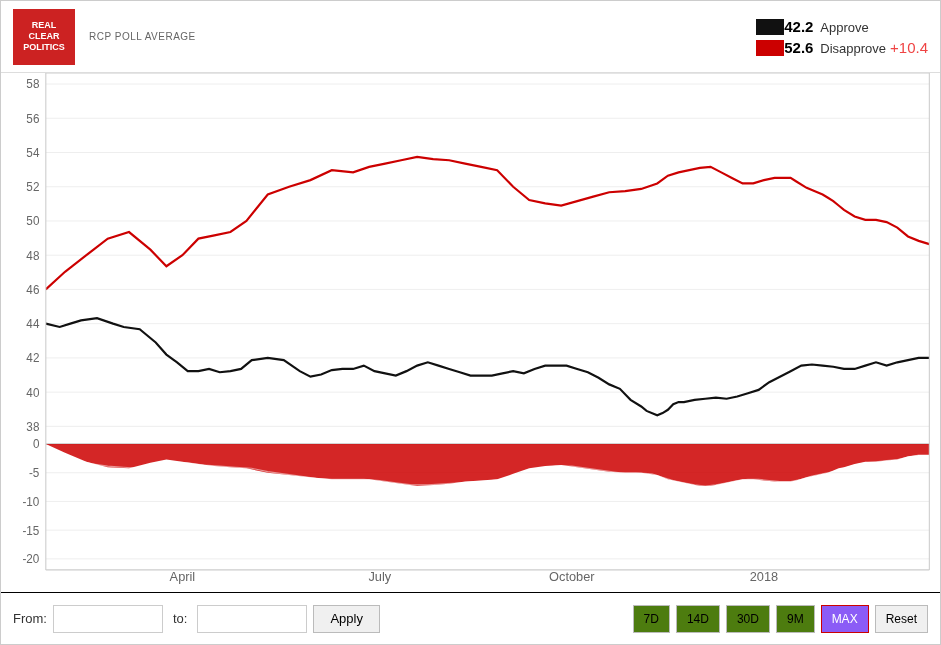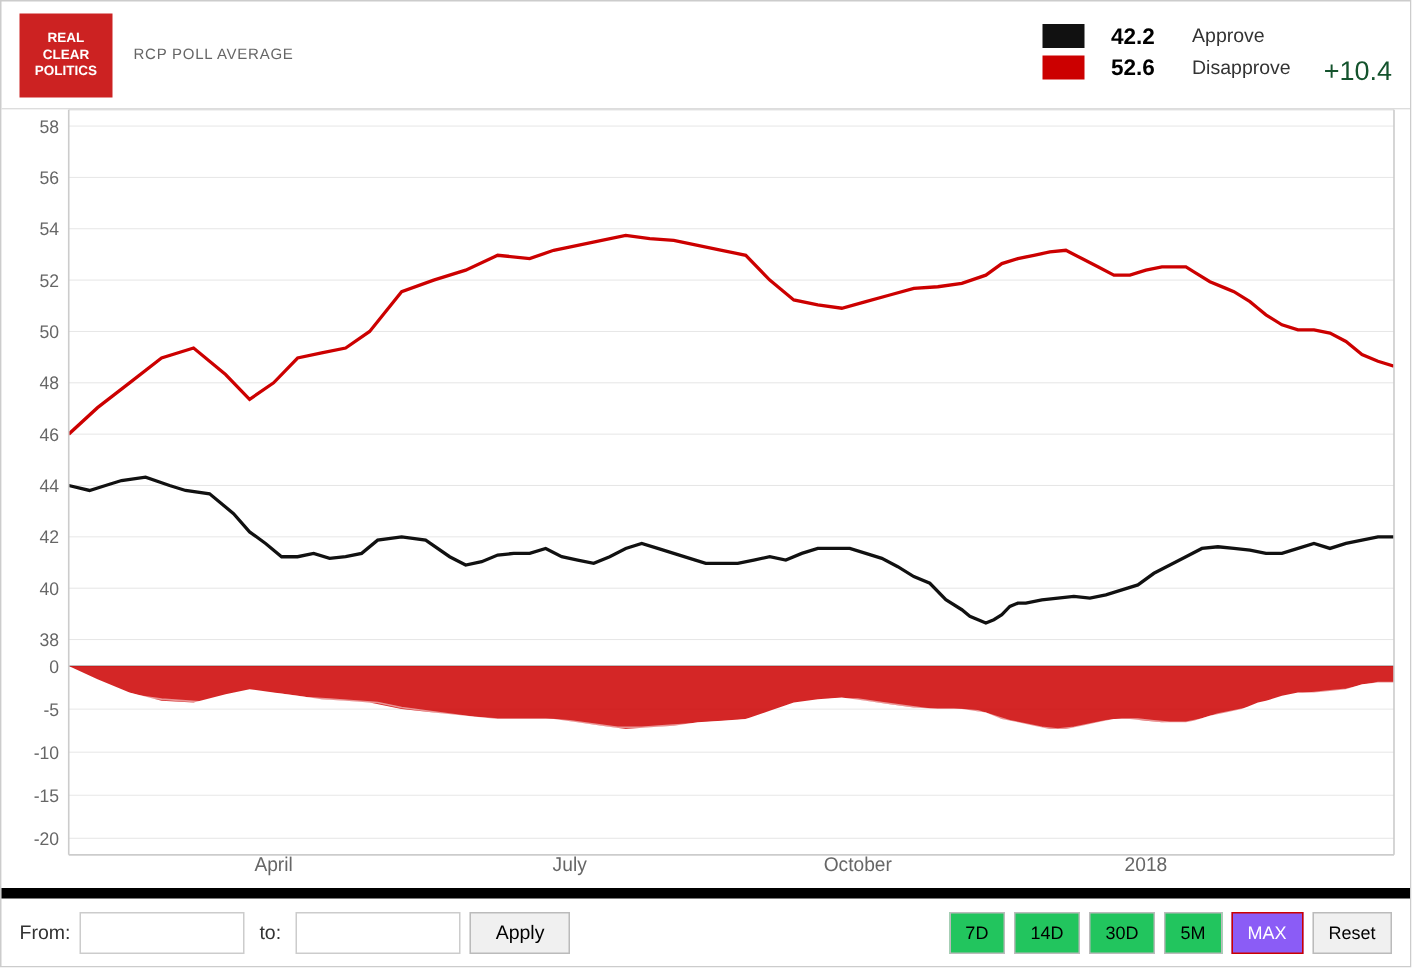--- a/index.html
+++ b/index.html
@@ -9,39 +9,39 @@
     
     
     .header { display: flex; align-items: center; padding: 8px 12px; border-bottom: 1px solid #ddd; height: 72px; }
     .logo { width: 62px; height: 56px; margin-right: 14px; flex-shrink: 0; }
     .logo-inner { width: 62px; height: 56px; background: #cc2222; display: flex; flex-direction: column; align-items: center; justify-content: center; }
     .logo-text { color: white; font-size: 9px; font-weight: bold; line-height: 1.2; text-align: center; }
     .header-info { display: flex; flex-direction: column; }
     .rcp-label { font-size: 10px; color: #666; text-transform: uppercase; letter-spacing: 0.5px; }
     .chart-title { font-size: 18px; color: #333; font-weight: normal; }
     .legend { margin-left: auto; display: flex; flex-direction: column; gap: 4px; }
-    .legend-item { display: flex; align-items: flex-start; gap: 18px; }
+    .legend-item { display: flex; align-items: flex-end; gap: 0; }
     .legend-box { width: 28px; height: 16px; }
     .legend-box.black { background: #111; }
     .legend-box.red { background: #cc0000; }
     .legend-value { font-size: 15px; font-weight: bold; min-width: 36px; }
     .legend-label { font-size: 13px; color: #333; }
-    .legend-diff { font-size: 18px; color: #14532d; margin-left: 4px; }
+    .legend-diff { font-size: 15px; color: #ef4444; margin-left: 4px; }
 
     
     .chart-area { flex: 1; position: relative; padding: 0; border-radius: 16px; }
     
     
-    .footer { height: 52px; display: flex; align-items: center; padding: 0 12px; border-top: 7px solid #000000; gap: 6px; }
+    .footer { height: 52px; display: flex; align-items: center; padding: 0 12px; border-top: 1px solid #000000; gap: 6px; }
     .footer-label { font-size: 13px; color: #333; }
     .footer-input { width: 110px; height: 28px; border: 1px solid #ccc; padding: 2px 6px; font-size: 12px; }
     .footer-to { font-size: 13px; color: #333; margin: 0 4px; }
     .apply-btn { background: #f0f0f0; border: 1px solid #bbb; padding: 4px 16px; font-size: 13px; cursor: pointer; height: 28px; }
     .spacer { flex: 1; }
-    .range-btn { background: #22c55e; border: 1px solid #bbb; padding: 4px 10px; font-size: 12px; cursor: pointer; height: 28px; }
+    .range-btn { background: #4d7c0f; border: 1px solid #bbb; padding: 4px 10px; font-size: 12px; cursor: pointer; height: 28px; }
     .range-btn.active { background: #8b5cf6; color: white; border-color: #cc0000; }
     .reset-btn { background: #f0f0f0; border: 1px solid #bbb; padding: 4px 10px; font-size: 12px; cursor: pointer; height: 28px; }
     
     
     .rcp-footer { font-size: 11px; color: #cc2222; font-weight: bold; padding: 2px 12px; height: 20px; display: flex; align-items: center; }
 
     svg { width: 100%; height: 100%; }
   </style>
 </head>
 <body>
@@ -380,18 +380,18 @@
   <div class="footer">
     <label class="footer-label">From:</label>
     <input class="footer-input" type="text" value="" style="">
     <span class="footer-to">to:</span>
     <input class="footer-input" type="text" value="" style="">
     <button class="apply-btn">Apply</button>
     <div class="spacer"></div>
     <button class="range-btn">7D</button>
     <button class="range-btn">14D</button>
     <button class="range-btn">30D</button>
-    <button class="range-btn">5M</button>
+    <button class="range-btn">9M</button>
     <button class="range-btn active">MAX</button>
     <button class="reset-btn">Reset</button>
   </div>
 
 </div>
 
 </body></html>

